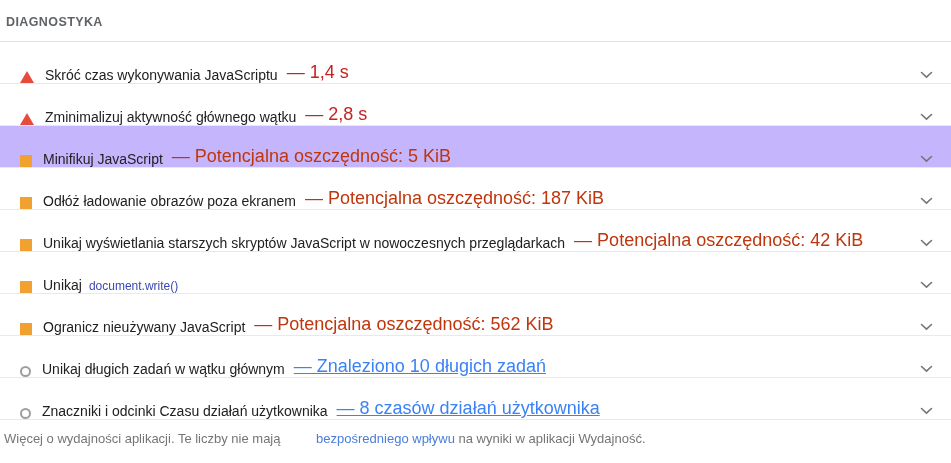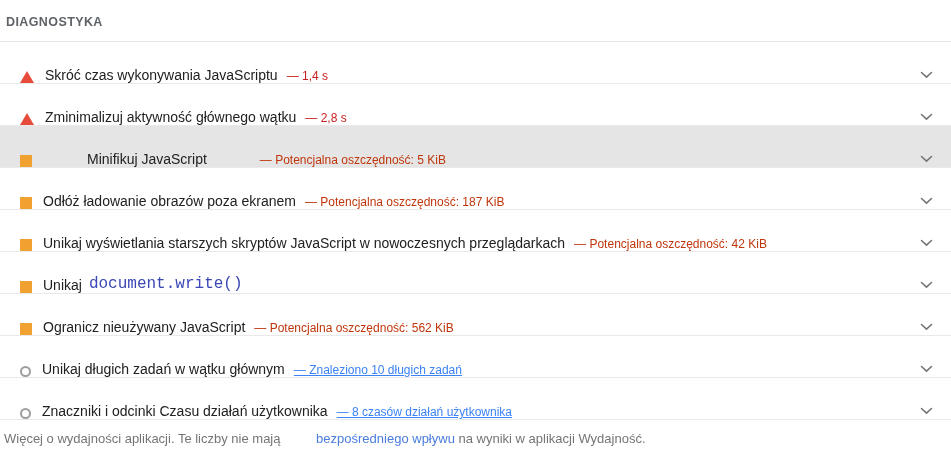--- a/index.html
+++ b/index.html
@@ -26,46 +26,46 @@
   
   .audit-row {
     display: flex;
     align-items: flex-end;
     height: 42px;
     padding: 0 16px 0 20px;
     border-bottom: 1px solid #e9e9e9;
     cursor: pointer;
     background: #ffffff;
   }
-  .audit-row.row-hover { background: #e5e5e5; gap: 44px; }
+  .audit-row.row-hover { background: #c4b5fd; }
 
   .sev-icon { flex: 0 0 auto; margin-right: 11px; display: inline-block; }
   .icon-triangle {
     width: 0; height: 0;
     border-left: 7px solid transparent;
     border-right: 7px solid transparent;
     border-bottom: 12px solid #e74b3c;
   }
   .icon-square { width: 12px; height: 12px; background: #f0a12f; }
   .icon-circle {
     width: 11px; height: 11px;
     border: 2px solid #9e9e9e;
     border-radius: 50%;
     background: transparent;
   }
 
   .audit-title { font-size: 14px; color: #212121; white-space: nowrap; }
   .audit-code {
-    font-family: Liberation Mono, monospace;
-    font-size: 16px;
+    font-family: Liberation Sans, sans-serif;
+    font-size: 12px;
     color: #3b48b5;
     margin-left: 7px;
     white-space: nowrap;
   }
-  .audit-value { font-size: 12px; margin-left: 9px; white-space: nowrap; }
+  .audit-value { font-size: 18px; margin-left: 9px; white-space: nowrap; }
   .sev-fail .audit-value { color: #c7221f; }
   .sev-average .audit-value { color: #bf360c; }
   .sev-informative .audit-value { color: #3b82f6; text-decoration: underline; }
 
   .chevron { margin-left: auto; display: flex; align-items: center; padding: 4px 2px; }
   .chevron svg { display: block; }
 
   
   .diag-footer {
     padding: 11px 8px 0 4px;

